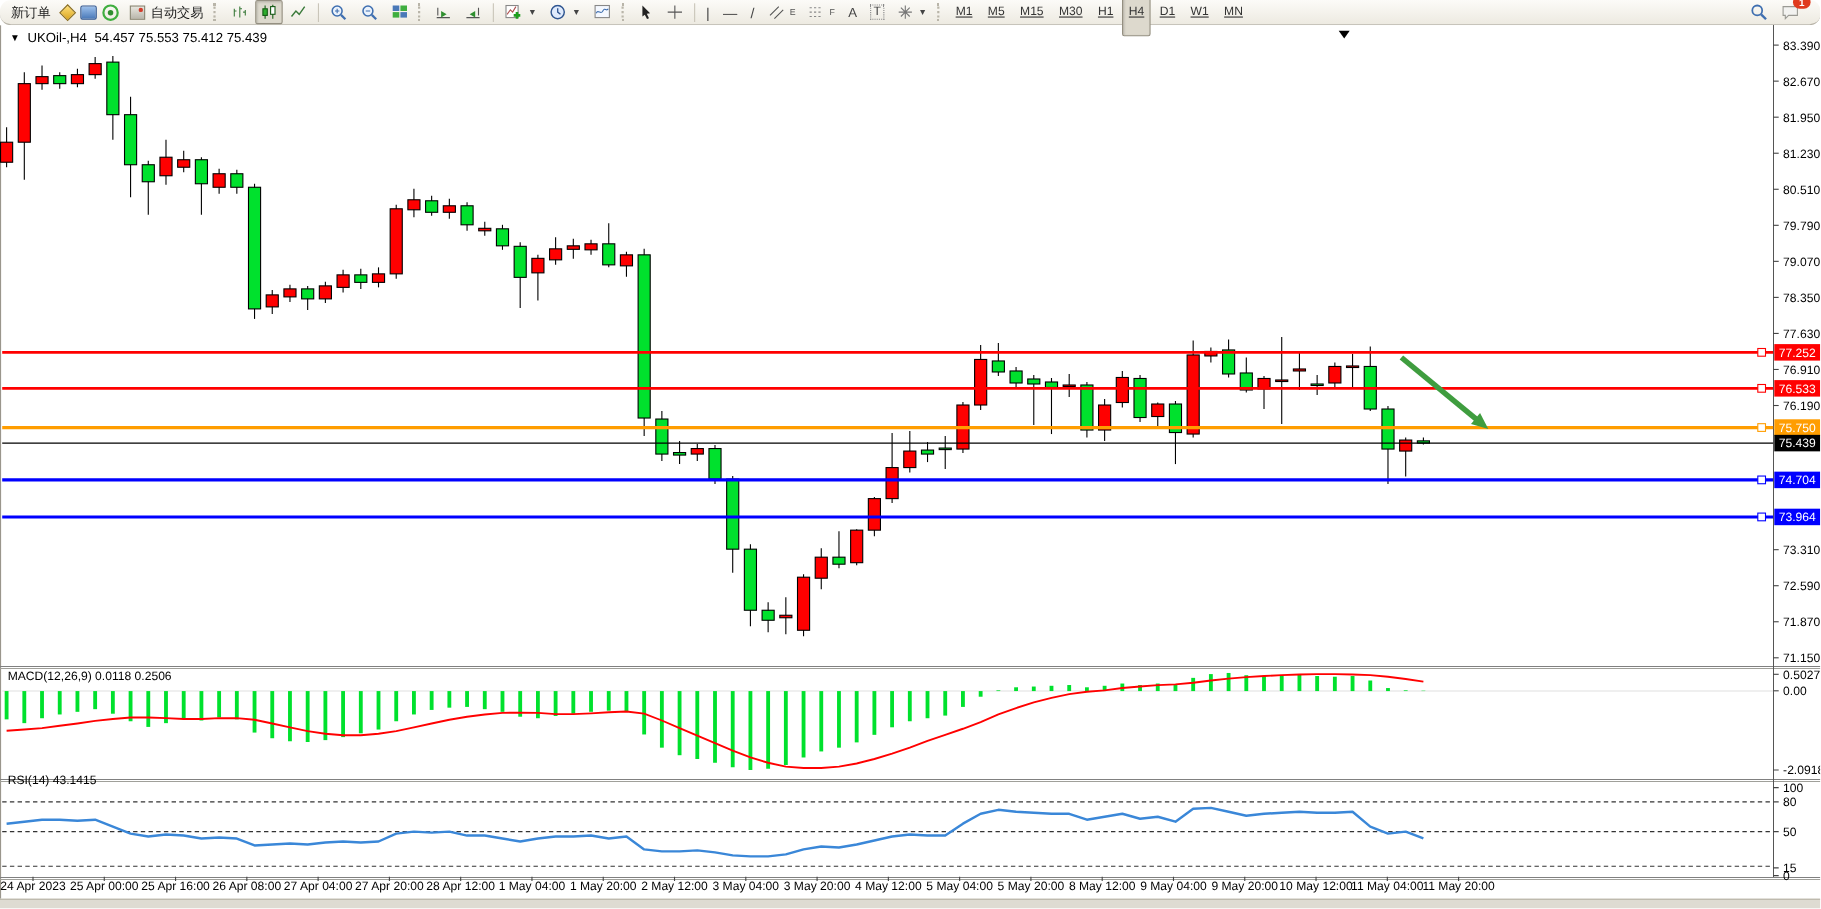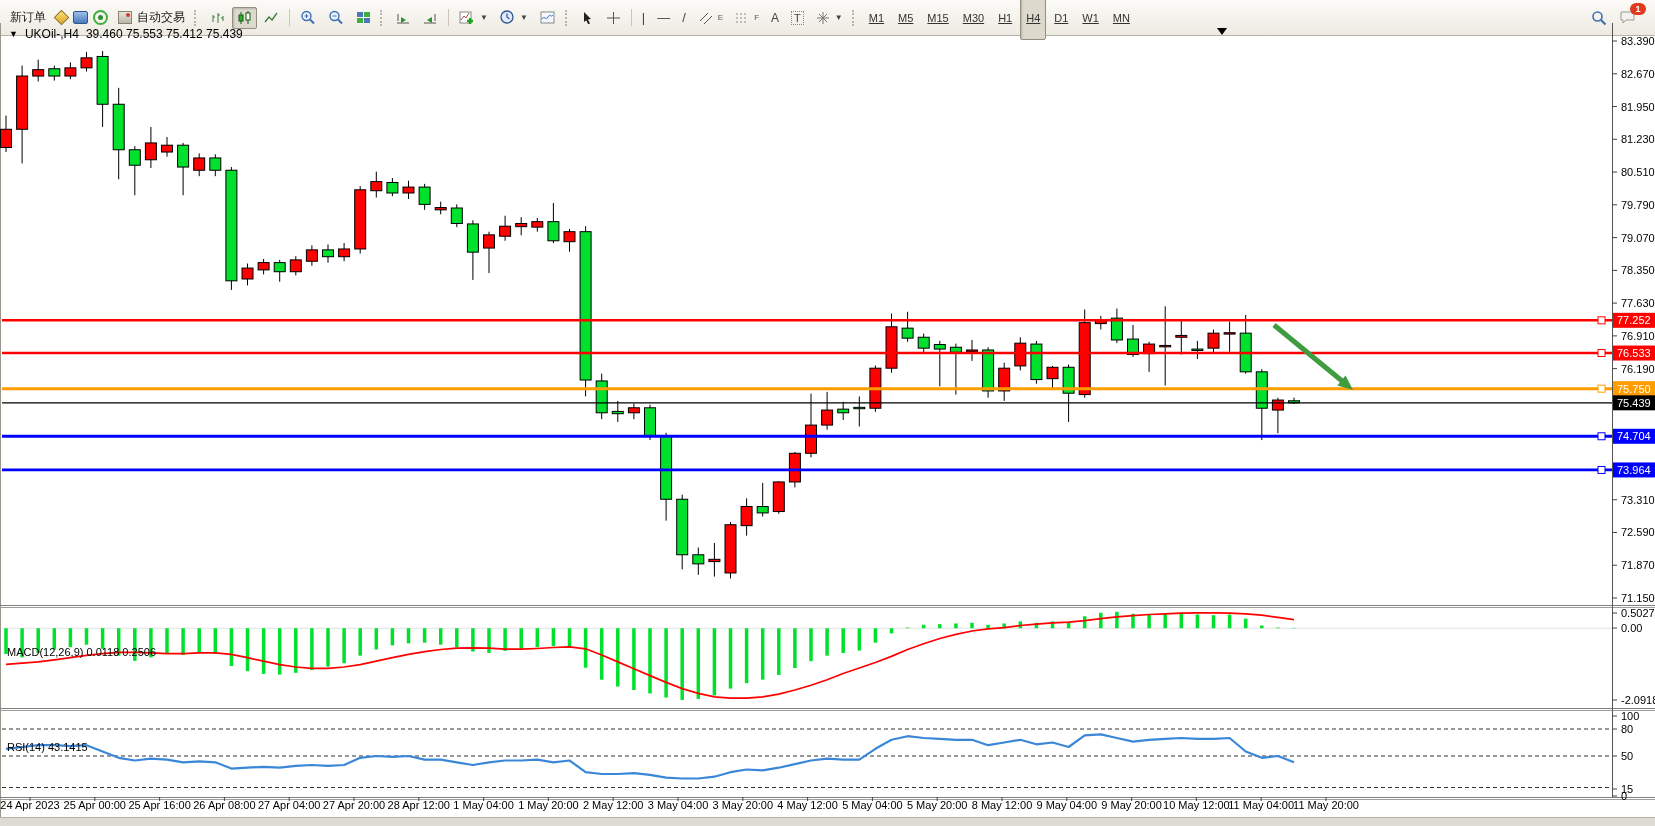--- a/index.html
+++ b/index.html
@@ -1,21 +1,21 @@
 <!DOCTYPE html>
 <html><head>
 <meta charset="utf-8">
 <style>
   html,body{margin:0;padding:0;background:#fff;}
   #app{position:relative;width:1655px;height:826px;overflow:hidden;background:#fff;
        font-family:"Liberation Sans",sans-serif;}
   
-  .toolbar{position:absolute;left:0;top:0;width:1655px;height:36px;box-sizing:border-box;
+  .toolbar{position:absolute;left:0;top:0;width:1655px;height:23px;box-sizing:border-box;
     background:linear-gradient(#fcfbf8,#edeae1);border-bottom:1px solid #b6b2a6;
-    display:flex;align-items:center;padding:0 5px;gap:2px;}
+    display:flex;align-items:center;padding:0 5px;gap:2px;border-radius:10px;}
   .tbtn{height:20px;display:flex;align-items:center;gap:4px;padding:0 4px;font-size:12px;color:#1a1a1a;
     border:1px solid transparent;border-radius:2px;white-space:nowrap;}
   .tbtn.active{background:#ddd9cd;border:1px solid #948f81;box-shadow:inset 1px 1px 2px rgba(0,0,0,.18);justify-content:center;}
   .tf{font-size:11px;padding:12px 5px;height:18px;color:#333;text-decoration:underline;}
   .grip{width:3px;height:16px;border-left:2px dotted #b9b5a9;margin:0 4px 0 2px;}
   .sep{width:1px;height:17px;background:#c9c5b9;margin:0 3px;}
   .caret{font-size:8px;color:#444;margin-left:1px;}
   .glyph{font-size:13px;color:#444;}
   .diamond{width:9px;height:9px;background:linear-gradient(135deg,#ffe07a,#d9a520);border:1px solid #8a6d1e;
     transform:rotate(45deg);margin:2px 3px;}
@@ -23,21 +23,21 @@
   .greenicon{width:11px;height:11px;border:2px solid #3fae3f;border-radius:50%;margin:1px 2px;position:relative;}
   .greenicon:after{content:"";position:absolute;left:3px;top:3px;width:5px;height:5px;background:#2f8f2f;border-radius:50%;}
   .autoicon{width:12px;height:11px;background:linear-gradient(#e8e6de,#b9b6ab);border:1px solid #87836f;margin:2px 1px;position:relative;}
   .autoicon:after{content:"";position:absolute;right:1px;top:1px;width:4px;height:4px;background:#d23c2a;border-radius:50%;}
   .spacer{flex:1;}
   .badge{position:absolute;right:-5px;top:-5px;min-width:12px;height:12px;background:#e03a1e;color:#fff;
     border-radius:7px;font-size:9px;line-height:12px;text-align:center;padding:0 2px;font-weight:bold;}
   
   .chart-title{position:absolute;left:9px;top:27px;font-size:12px;color:#000;display:flex;gap:7px;align-items:center;}
   .chart-title .tri{font-size:9px;}
-  .ind-label{position:absolute;font-size:11px;color:#000;margin-top:37px;}
+  .ind-label{position:absolute;font-size:11px;color:#000;}
   .bottom-band{position:absolute;left:0;top:817px;width:1655px;height:9px;background:#dedbd2;border-top:1px solid #b6b2a6;}
   .left-edge{position:absolute;left:0;top:23px;width:1px;height:794px;background:#9a968c;}
   svg text{font-family:"Liberation Sans",sans-serif;}
 </style>
 </head>
 <body>
 
 <div id="app">
 
   <div class="toolbar">
@@ -613,20 +613,20 @@
       </g>
       <g>
         <line x1="1274" y1="325" x2="1344.505664481153" y2="383.010989762974" stroke="#3f9d3f" stroke-width="5"></line>
         <path d="M1353 390 L1337.3 385.5 L1345.5 375.5 z" fill="#3f9d3f"></path>
       </g>
     </svg>
 
   <div class="chart-title">
     <span class="tri">▼</span>
     <span>UKOil-,H4</span>
-    <span>39.460 75.553 75.412 75.439</span>
+    <span>54.457 75.553 75.412 75.439</span>
   </div>
 
   <div class="ind-label" style="left:7px;top:609px">MACD(12,26,9) 0.0118 0.2506</div>
   <div class="ind-label" style="left:7px;top:704px">RSI(14) 43.1415</div>
 
   <div class="bottom-band"></div>
 </div>
 
 </body></html>

